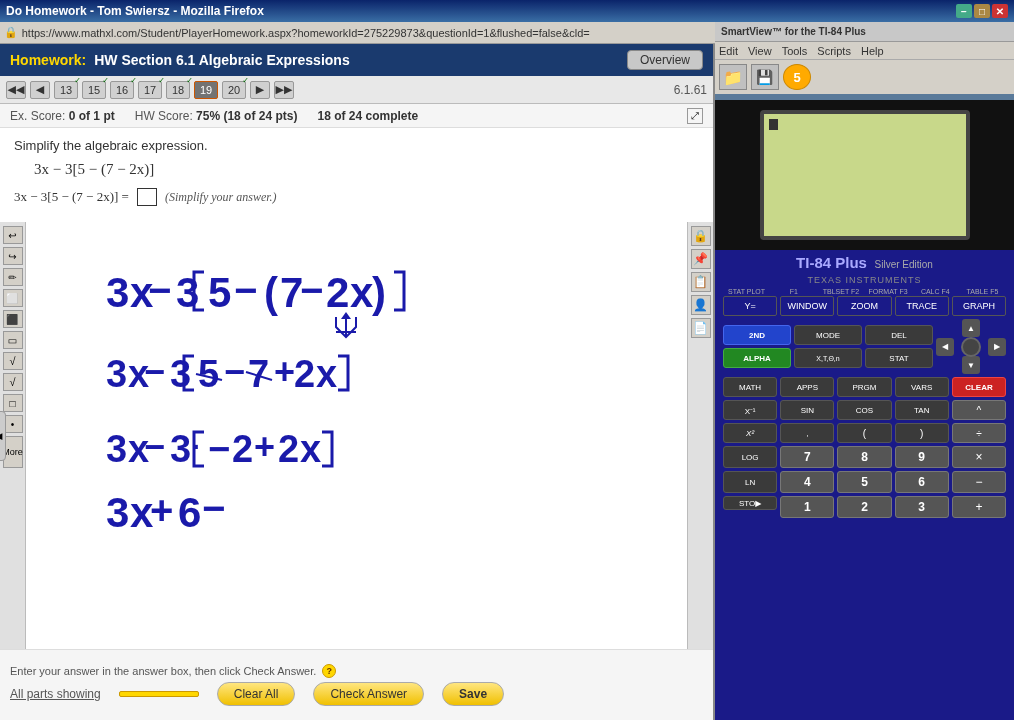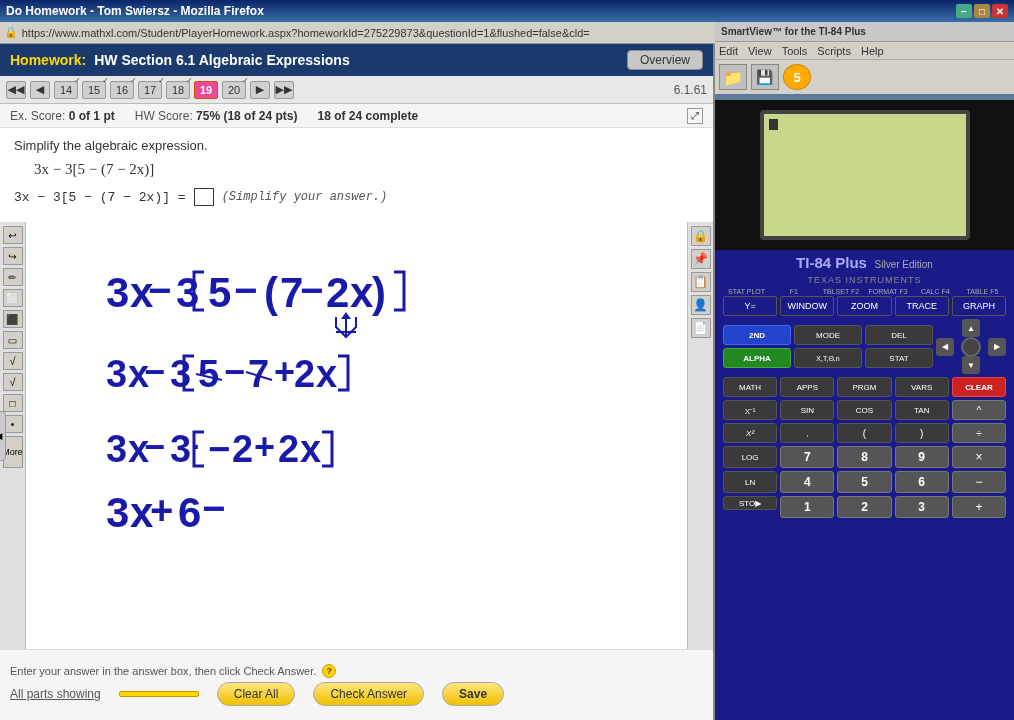--- a/index.html
+++ b/index.html
@@ -103,23 +103,23 @@
     }
     .nav-number {
       background: #d0d0d0;
       border: 1px solid #999;
       border-radius: 2px;
       width: 24px; height: 18px;
       display: flex; align-items: center; justify-content: center;
       cursor: pointer; font-size: 11px; color: #333; position: relative;
     }
     .nav-number.active {
-      background: #ec4899;
+      background: #737373;
       color: white;
-      font-weight: bold;
+      font-weight: normal;
       border-color: #cc5500;
     }
     .nav-number.completed::after {
       content: '✓';
       position: absolute;
       top: -6px; right: -4px;
       font-size: 8px;
       color: #006600;
     }
     .question-id {
@@ -160,21 +160,21 @@
       margin-bottom: 10px;
       font-family: 'Times New Roman', serif;
     }
     .answer-line {
       display: flex;
       align-items: center;
       gap: 8px;
       font-size: 13px;
       color: #333;
       margin-bottom: 6px;
-      font-family: Liberation Mono, monospace;
+      font-family: Liberation Serif, serif;
     }
     .answer-box {
       width: 20px; height: 18px;
       border: 1px solid #333;
       display: inline-block;
     }
     .simplify-hint {
       color: #555;
       font-size: 12px;
       font-style: italic;
@@ -283,21 +283,21 @@
 
     <div class="hw-header">
       <span class="hw-title-label">Homework:</span>
       <span class="hw-title-text">HW Section 6.1 Algebraic Expressions</span>
       <button class="overview-btn">Overview</button>
     </div>
 
     <div class="nav-bar">
       <div class="nav-arrow">◀◀</div>
       <div class="nav-arrow">◀</div>
-      <div class="nav-number completed">14</div>
+      <div class="nav-number completed">13</div>
       <div class="nav-number completed">15</div>
       <div class="nav-number completed">16</div>
       <div class="nav-number completed">17</div>
       <div class="nav-number completed">18</div>
       <div class="nav-number active">19</div>
       <div class="nav-number completed">20</div>
       <div class="nav-arrow">▶</div>
       <div class="nav-arrow">▶▶</div>
       <span class="question-id">6.1.61</span>
     </div>

